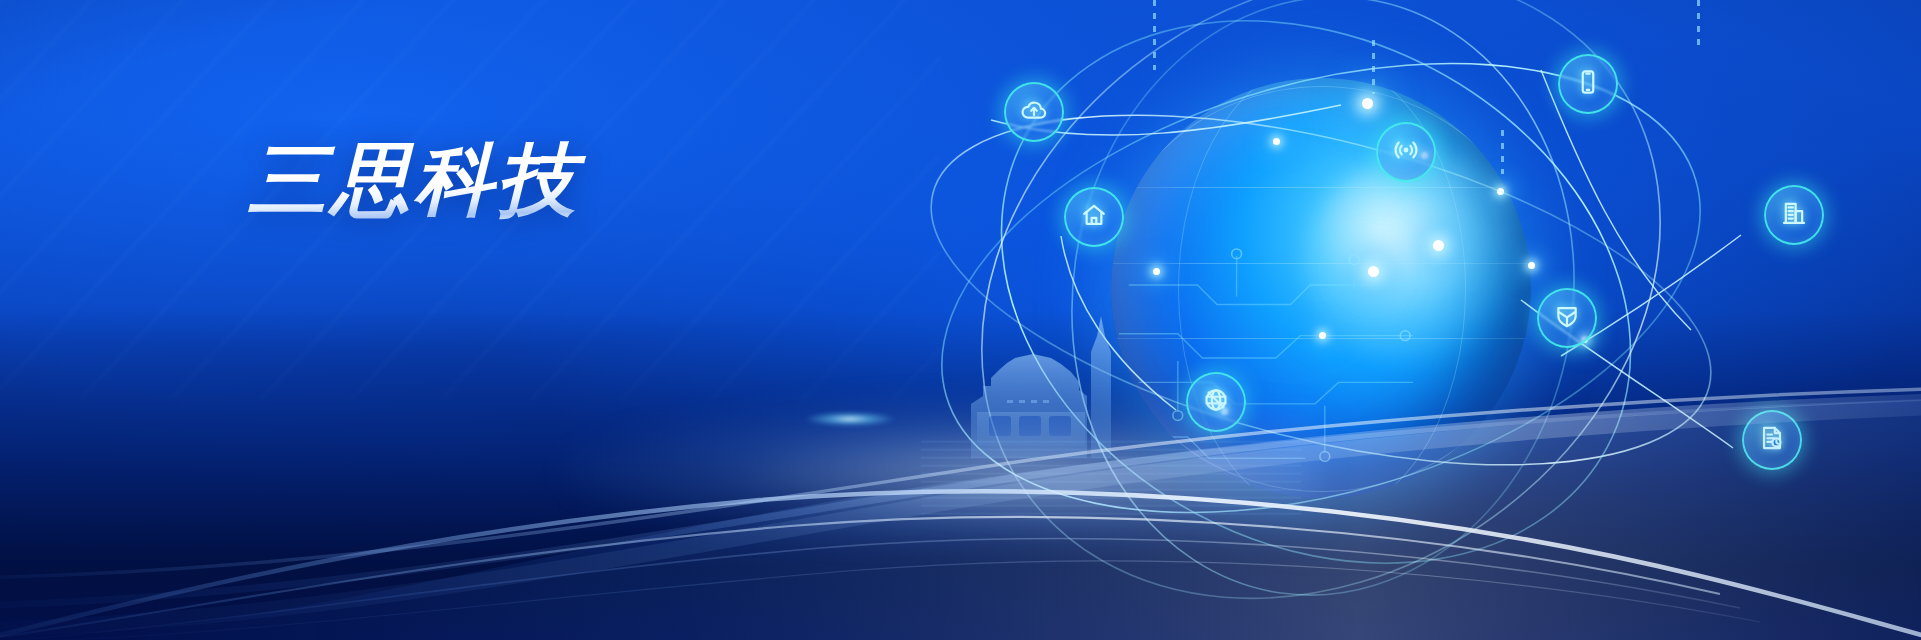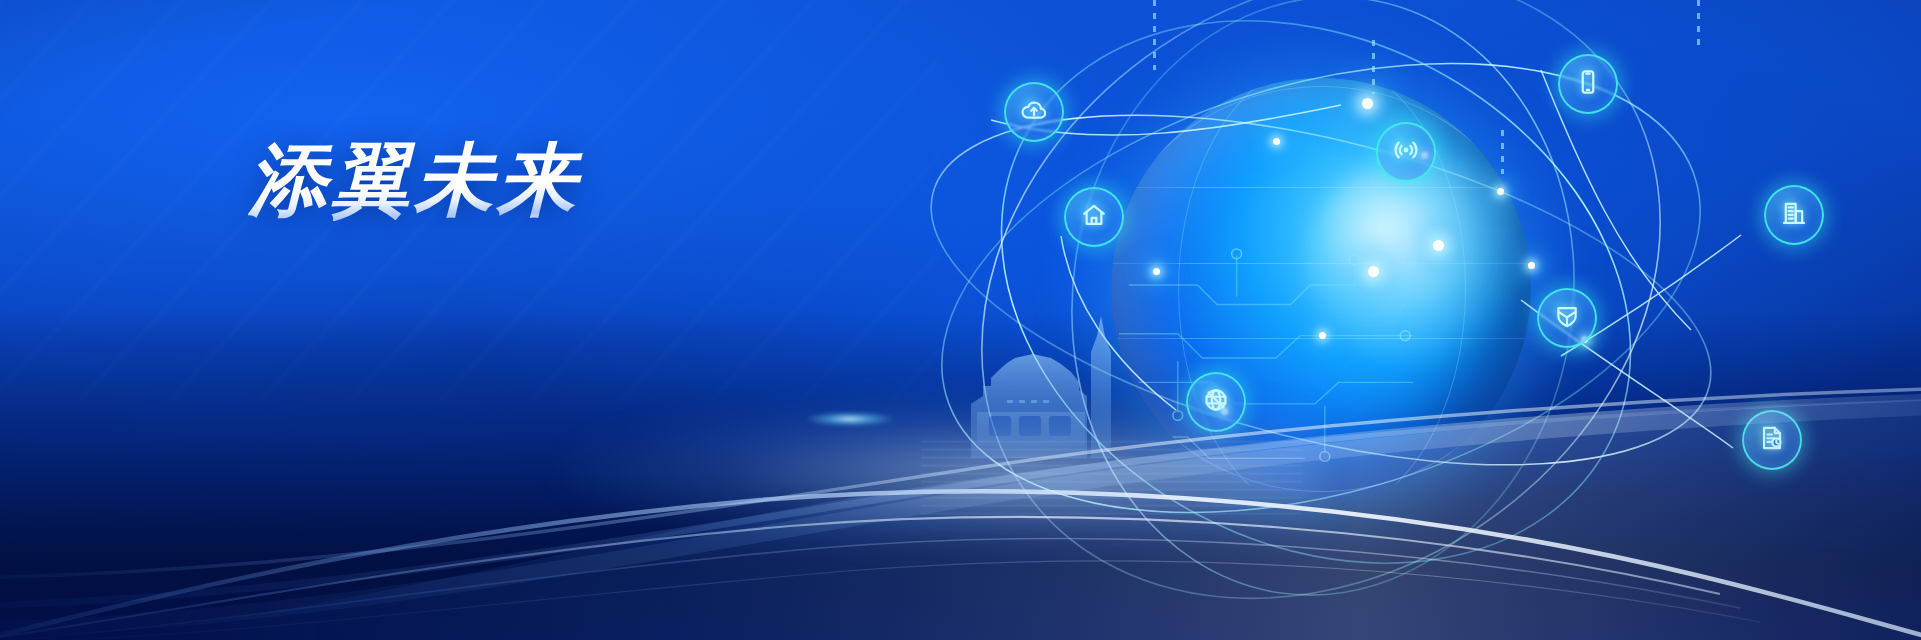--- a/index.html
+++ b/index.html
@@ -485,16 +485,16 @@
       <path d="M-20 300 C 180 250, 420 190, 760 160 C 1080 134, 1420 168, 1700 236 C 1800 260, 1880 284, 1940 300" fill="none" stroke="url(#tg1)" stroke-width="4.5"></path>
       <path d="M-20 300 C 200 268, 460 214, 790 186 C 1110 160, 1450 192, 1720 254" fill="none" stroke="url(#tg1)" stroke-width="2.2" opacity="0.75"></path>
       <path d="M10 300 C 230 284, 500 236, 820 208 C 1140 182, 1470 212, 1740 268" fill="none" stroke="url(#tg2)" stroke-width="1.6" opacity="0.55"></path>
       <path d="M60 300 C 280 292, 540 256, 860 230 C 1180 206, 1500 232, 1760 282" fill="none" stroke="url(#tg2)" stroke-width="1.2" opacity="0.4"></path>
     </svg>
   </div>
   <div class="trail-glow"></div>
   <div class="spark"></div>
 
   <div class="headline">
-    <div class="title-line line1">添翼未来</div>
+    <div class="title-line line1">三思科技</div>
   </div>
 
 </div>
 
 </body></html>

